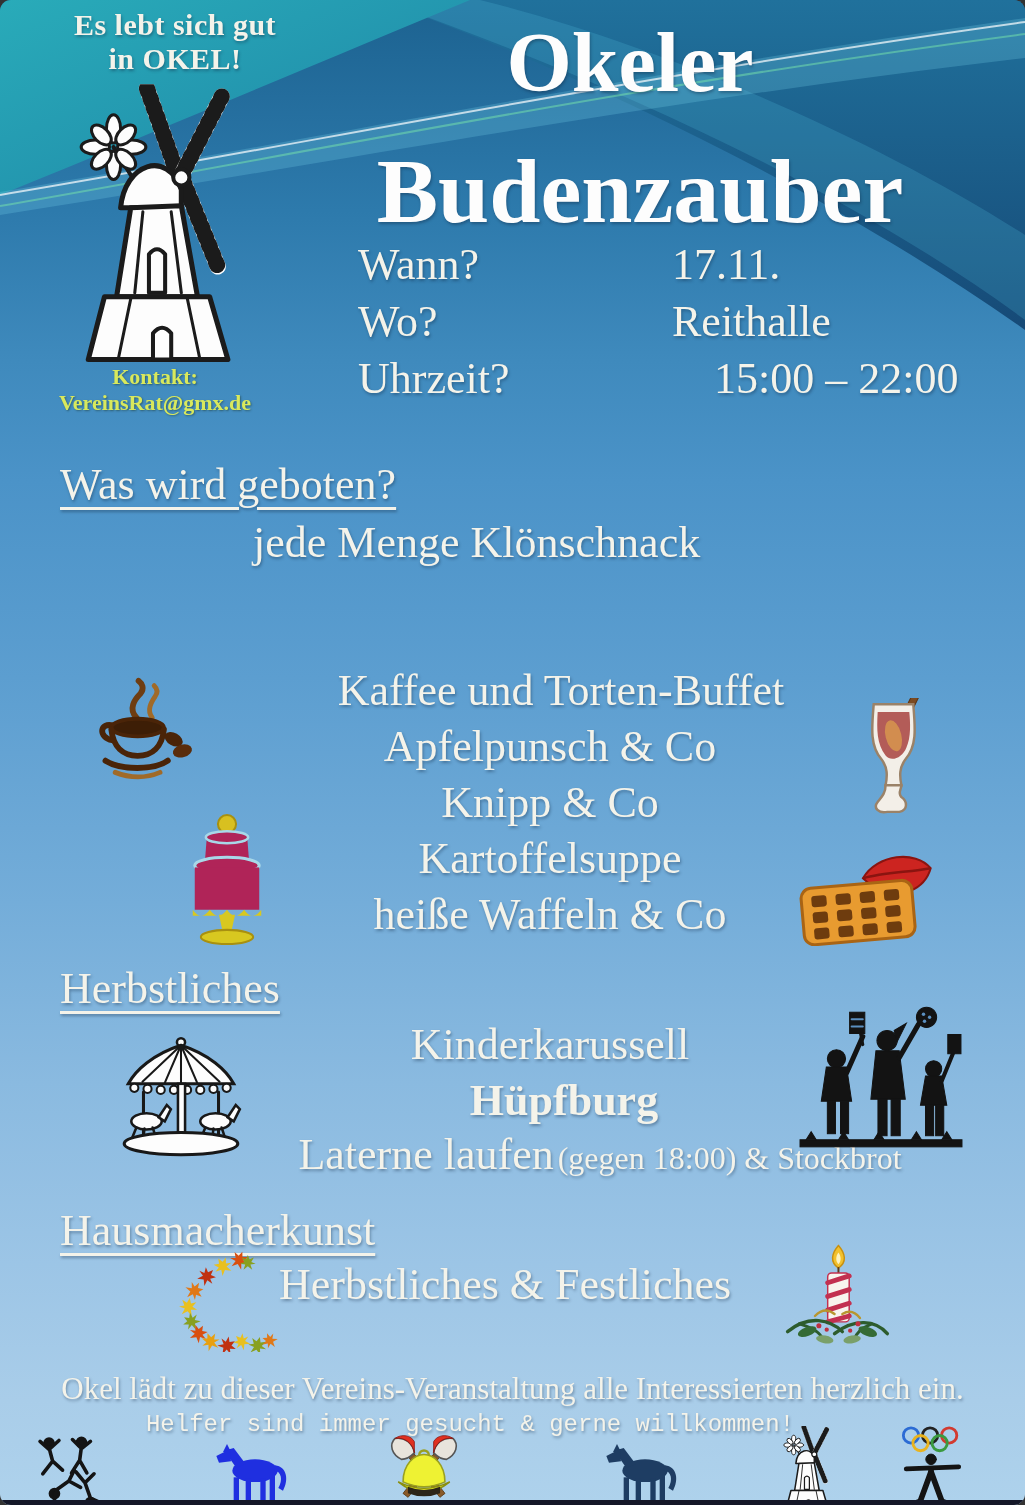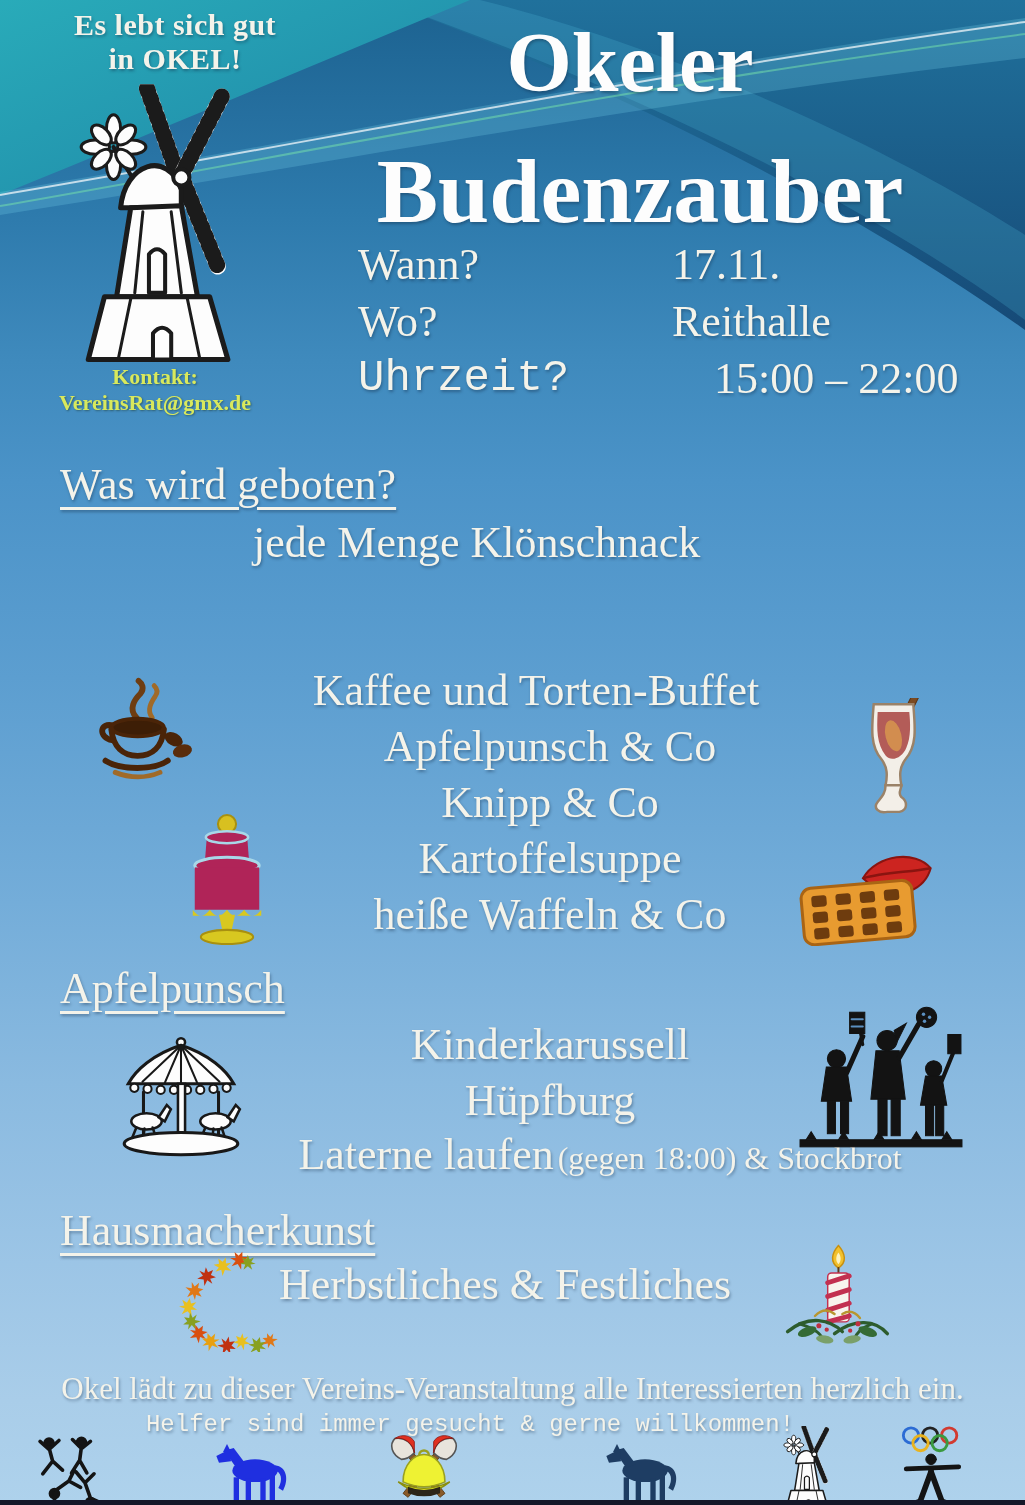--- a/index.html
+++ b/index.html
@@ -4,20 +4,21 @@
 <style>
   html,body{margin:0;padding:0;background:#333;}
   .poster{
     position:relative;width:1025px;height:1505px;overflow:hidden;
     font-family:"Liberation Serif","DejaVu Serif",serif;
     background:linear-gradient(180deg,
       #1c6290 0%, #2d7aac 14%, #3f8abd 24%, #4b93c8 32%,
       #5c9ed0 45%, #74add9 60%, #8abae0 72%, #9cc5e6 84%,
       #a9cde9 93%, #aed2ec 100%);
     color:#f4f3ea;
+    border-radius:11px;
   }
   .abs{position:absolute;}
   .txt{text-shadow:1px 2px 3px rgba(12,35,60,.38);line-height:1.12;}
   .center{text-align:center;}
   .tagline{font-size:30px;font-weight:bold;letter-spacing:.5px;}
   .contact{font-size:22px;font-weight:bold;color:#d9e95c;text-shadow:1px 1px 2px rgba(20,40,20,.45);}
   .title1{font-size:84px;font-weight:bold;color:#fdfdfd;}
   .title2{font-size:92px;font-weight:bold;color:#fdfdfd;}
   .qa{font-size:44px;}
   .heading{font-size:44px;text-decoration:underline;text-decoration-thickness:2.5px;text-underline-offset:8px;}
@@ -106,27 +107,27 @@
     <div>VereinsRat@gmx.de</div>
   </div>
 
   <div class="abs txt center title1" style="left:330px;top:16px;width:600px;">Okeler</div>
   <div class="abs txt center title2" style="left:290px;top:140px;width:700px;">Budenzauber</div>
 
   <div class="abs txt qa" style="left:358px;top:240px;">Wann?</div>
   <div class="abs txt qa" style="left:672px;top:240px;">17.11.</div>
   <div class="abs txt qa" style="left:358px;top:297px;">Wo?</div>
   <div class="abs txt qa" style="left:672px;top:297px;">Reithalle</div>
-  <div class="abs txt qa" style="left:358px;top:354px;font-family:Liberation Mono, monospace;">Uhrzeit?</div>
+  <div class="abs txt qa" style="left:358px;top:354px;">Uhrzeit?</div>
   <div class="abs txt qa" style="left:672px;top:354px;margin-left:42px;">15:00 – 22:00</div>
 
   <div class="abs txt heading" style="left:60px;top:460px;">Was wird geboten?</div>
   <div class="abs txt item" style="left:253px;top:518px;">jede Menge Klönschnack</div>
 
-  <div class="abs txt center item" style="left:216px;top:666px;width:640px;">Kaffee und Torten-Buffet</div>
+  <div class="abs txt center item" style="left:241px;top:666px;width:640px;">Kaffee und Torten-Buffet</div>
   <div class="abs txt center item" style="left:230px;top:722px;width:640px;">Apfelpunsch &amp; Co</div>
   <div class="abs txt center item" style="left:230px;top:778px;width:640px;">Knipp &amp; Co</div>
   <div class="abs txt center item" style="left:230px;top:834px;width:640px;">Kartoffelsuppe</div>
   <div class="abs txt center item" style="left:230px;top:890px;width:640px;text-align:center;">heiße Waffeln &amp; Co</div>
 
   <svg class="abs" style="left:86px;top:676px;" width="112" height="108" viewBox="0 0 115 105">
     <g fill="none" stroke-linecap="round">
       <path d="M52,40 C43,31 50,21 56,15 C60,10 58,5 54,2" stroke="#6e3d12" stroke-width="6"></path>
       <path d="M68,40 C62,32 67,24 71,18 C74,14 73,10 70,7" stroke="#a06a28" stroke-width="5"></path>
       <path d="M28,48 C14,44 12,60 27,63" stroke="#4a2408" stroke-width="6"></path>
@@ -173,23 +174,23 @@
         <rect x="64" y="58" width="15" height="11" rx="3"></rect>
           <rect x="88" y="58" width="15" height="11" rx="3"></rect>
         <rect x="16" y="74" width="15" height="11" rx="3"></rect>
           <rect x="40" y="74" width="15" height="11" rx="3"></rect>
         <rect x="64" y="74" width="15" height="11" rx="3"></rect>
           <rect x="88" y="74" width="15" height="11" rx="3"></rect>
       </g>
     </g>
   </svg>
 
-  <div class="abs txt heading" style="left:60px;top:964px;">Apfelpunsch</div>
+  <div class="abs txt heading" style="left:60px;top:964px;">Herbstliches</div>
   <div class="abs txt center item" style="left:230px;top:1020px;width:640px;">Kinderkarussell</div>
-  <div class="abs txt center item" style="left:230px;top:1076px;width:640px;">Hüpfburg</div>
+  <div class="abs txt center item" style="left:244px;top:1076px;width:640px;font-weight:bold;">Hüpfburg</div>
   <div class="abs txt center" style="left:200px;top:1130px;width:800px;">
     <span class="item">Laterne laufen</span>
     <span class="item-sm">(gegen 18:00) &amp; Stockbrot</span>
   </div>
 
   <svg class="abs" style="left:110px;top:1036px;" width="142" height="122" viewBox="0 0 140 120">
     <g stroke="#181818" fill="#fdfdfd" stroke-linecap="round">
       <circle cx="70" cy="6" r="4" stroke-width="2.5"></circle>
       <path d="M70,9 C42,18 25,34 18,47 L122,47 C115,34 98,18 70,9 Z" stroke-width="3"></path>
       <path d="M70,9 L32,45 M70,9 L54,46 M70,9 L70,47 M70,9 L86,46 M70,9 L108,45" stroke-width="2" fill="none"></path>

